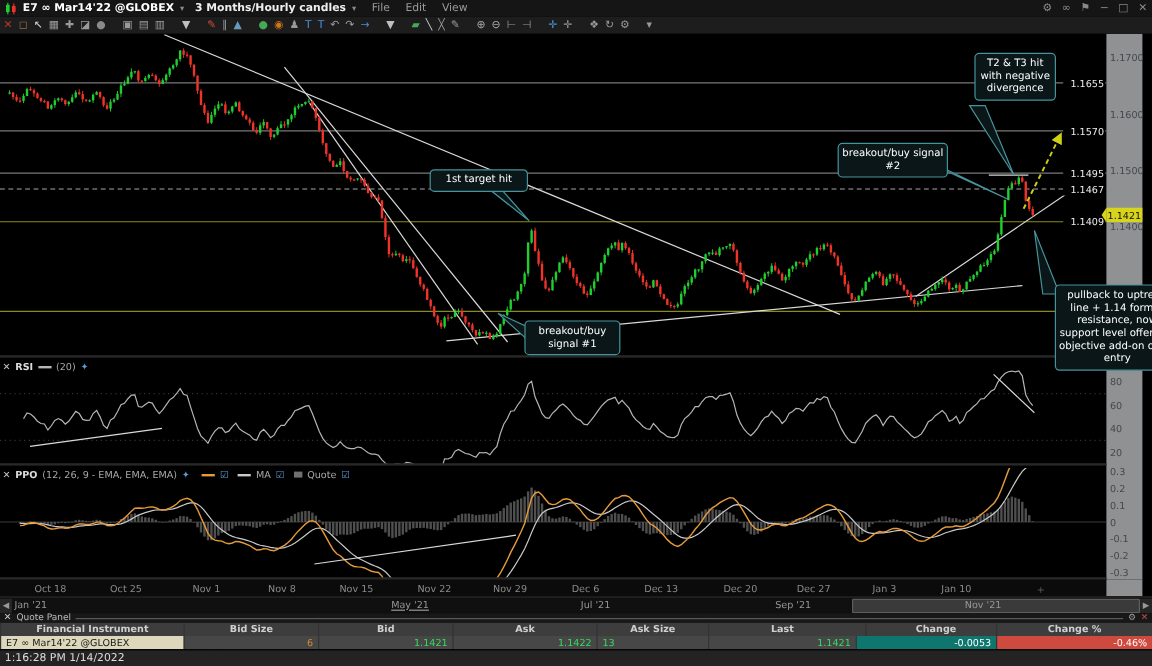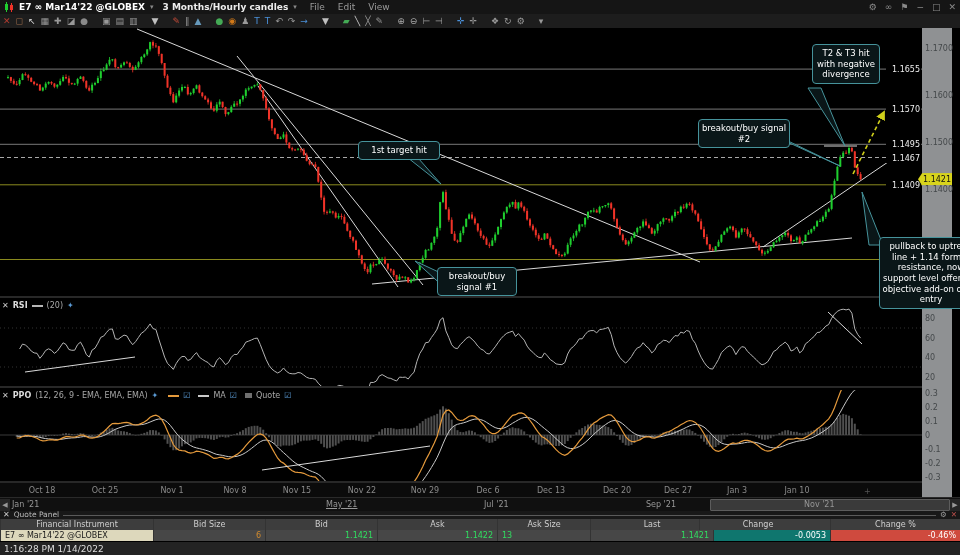--- a/index.html
+++ b/index.html
@@ -36,21 +36,21 @@
     border-top:1px solid #2a2a2a;box-sizing:border-box;z-index:10;}
   .thumb{position:absolute;top:1px;height:12px;background:#3a3a3a;border:1px solid #5c5c5c;
     box-sizing:border-box;border-radius:1px;z-index:1;}
   .sbtn{position:absolute;top:1px;width:10px;height:12px;background:#262626;color:#999;
     font-size:7px;text-align:center;line-height:12px;z-index:3;}
   .slabel{position:absolute;top:0;font-size:8px;color:#979797;line-height:13px;z-index:2;white-space:nowrap;}
   .qp-title{position:absolute;top:511px;left:0;width:960px;height:8px;background:#181818;
     font-size:7.5px;color:#bbb;display:flex;align-items:center;gap:4px;padding:0 3px;
     box-sizing:border-box;z-index:10;line-height:8px;}
   .qp-line{flex:1;height:1px;background:#5a5a5a;}
-  .qp-head{position:absolute;top:519px;left:0;width:960px;height:11px;background:#3d3d3d;z-index:10;}
+  .qp-head{position:absolute;top:519px;left:0;width:960px;height:11px;background:#3d3d3d;z-index:10;font-weight:bold;}
   .qp-row{position:absolute;top:530px;left:0;width:960px;height:11px;background:#474747;z-index:10;}
   .qcell{position:absolute;top:0;height:11px;font-size:8px;line-height:11px;
     box-sizing:border-box;padding:0 4px;white-space:nowrap;overflow:hidden;
     border-left:1px solid #333;}
   .qhead-cell{color:#cfcfcf;text-align:center;}
   .statusbar{position:absolute;top:541px;left:0;width:960px;height:14px;background:#232323;
     color:#ddd;font-size:9px;line-height:14px;padding-left:4px;box-sizing:border-box;
     border-top:1px solid #000;z-index:10;}
 </style>
 </head>
@@ -1152,21 +1152,21 @@
   <span style="color:#999">⚙</span>
   <span style="color:#c0504d">✕</span>
 </div>
 <div class="qp-head">
     <div class="qcell qhead-cell" style="left: 0px; width: 153px;">Financial Instrument</div>
     <div class="qcell qhead-cell" style="left: 153px; width: 112px;">Bid Size</div>
     <div class="qcell qhead-cell" style="left: 265px; width: 112px;">Bid</div>
     <div class="qcell qhead-cell" style="left: 377px; width: 120px;">Ask</div>
     <div class="qcell qhead-cell" style="left: 497px; width: 93px;">Ask Size</div>
     <div class="qcell qhead-cell" style="left: 590px; width: 123px;">Last</div>
-    <div class="qcell qhead-cell" style="left: 699px; width: 117px;">Change</div>
+    <div class="qcell qhead-cell" style="left: 721px; width: 117px;">Change</div>
     <div class="qcell qhead-cell" style="left: 830px; width: 130px;">Change %</div>
   </div>
 <div class="qp-row">
     <div class="qcell" style="left: 0px; width: 153px; text-align: left; color: rgb(26, 26, 26); background: rgb(221, 216, 188);">E7 ∞ Mar14'22 @GLOBEX</div>
     <div class="qcell" style="left: 153px; width: 112px; text-align: right; color: rgb(208, 138, 46);">6</div>
     <div class="qcell" style="left: 265px; width: 112px; text-align: right; color: rgb(48, 223, 96);">1.1421</div>
     <div class="qcell" style="left: 377px; width: 120px; text-align: right; color: rgb(48, 223, 96); padding-left: 44px;">1.1422</div>
     <div class="qcell" style="left: 497px; width: 93px; text-align: left; color: rgb(48, 223, 96);">13</div>
     <div class="qcell" style="left: 590px; width: 123px; text-align: right; color: rgb(48, 223, 96);">1.1421</div>
     <div class="qcell" style="left: 713px; width: 117px; text-align: right; color: rgb(255, 255, 255); background: #0f766e;">-0.0053</div>

